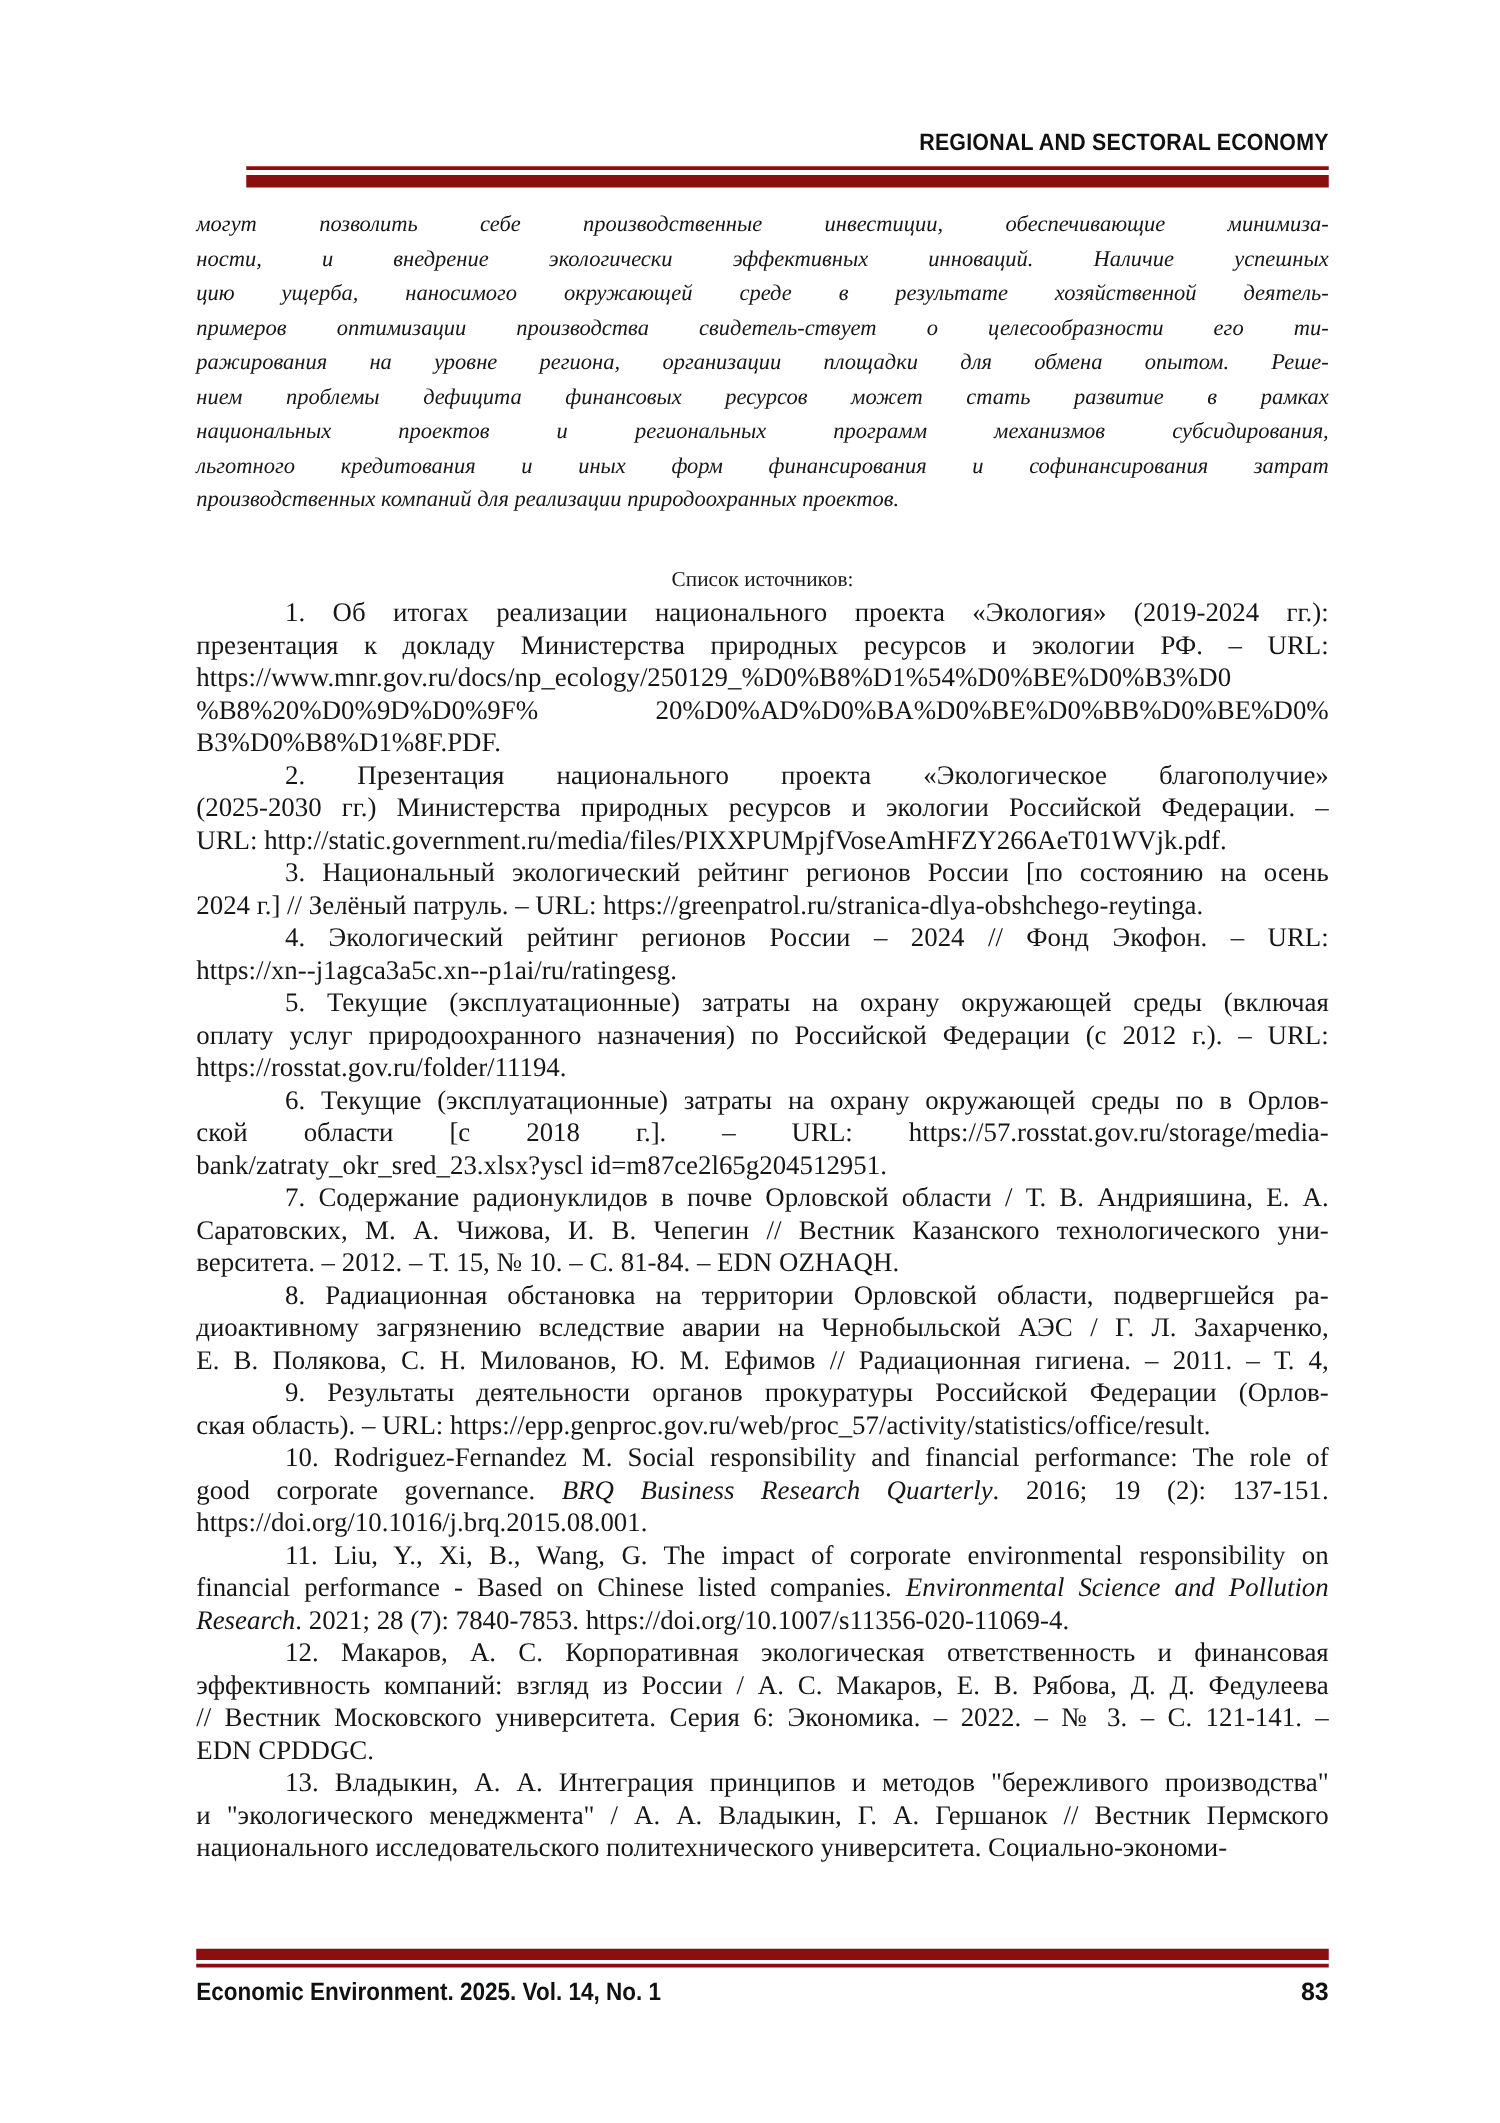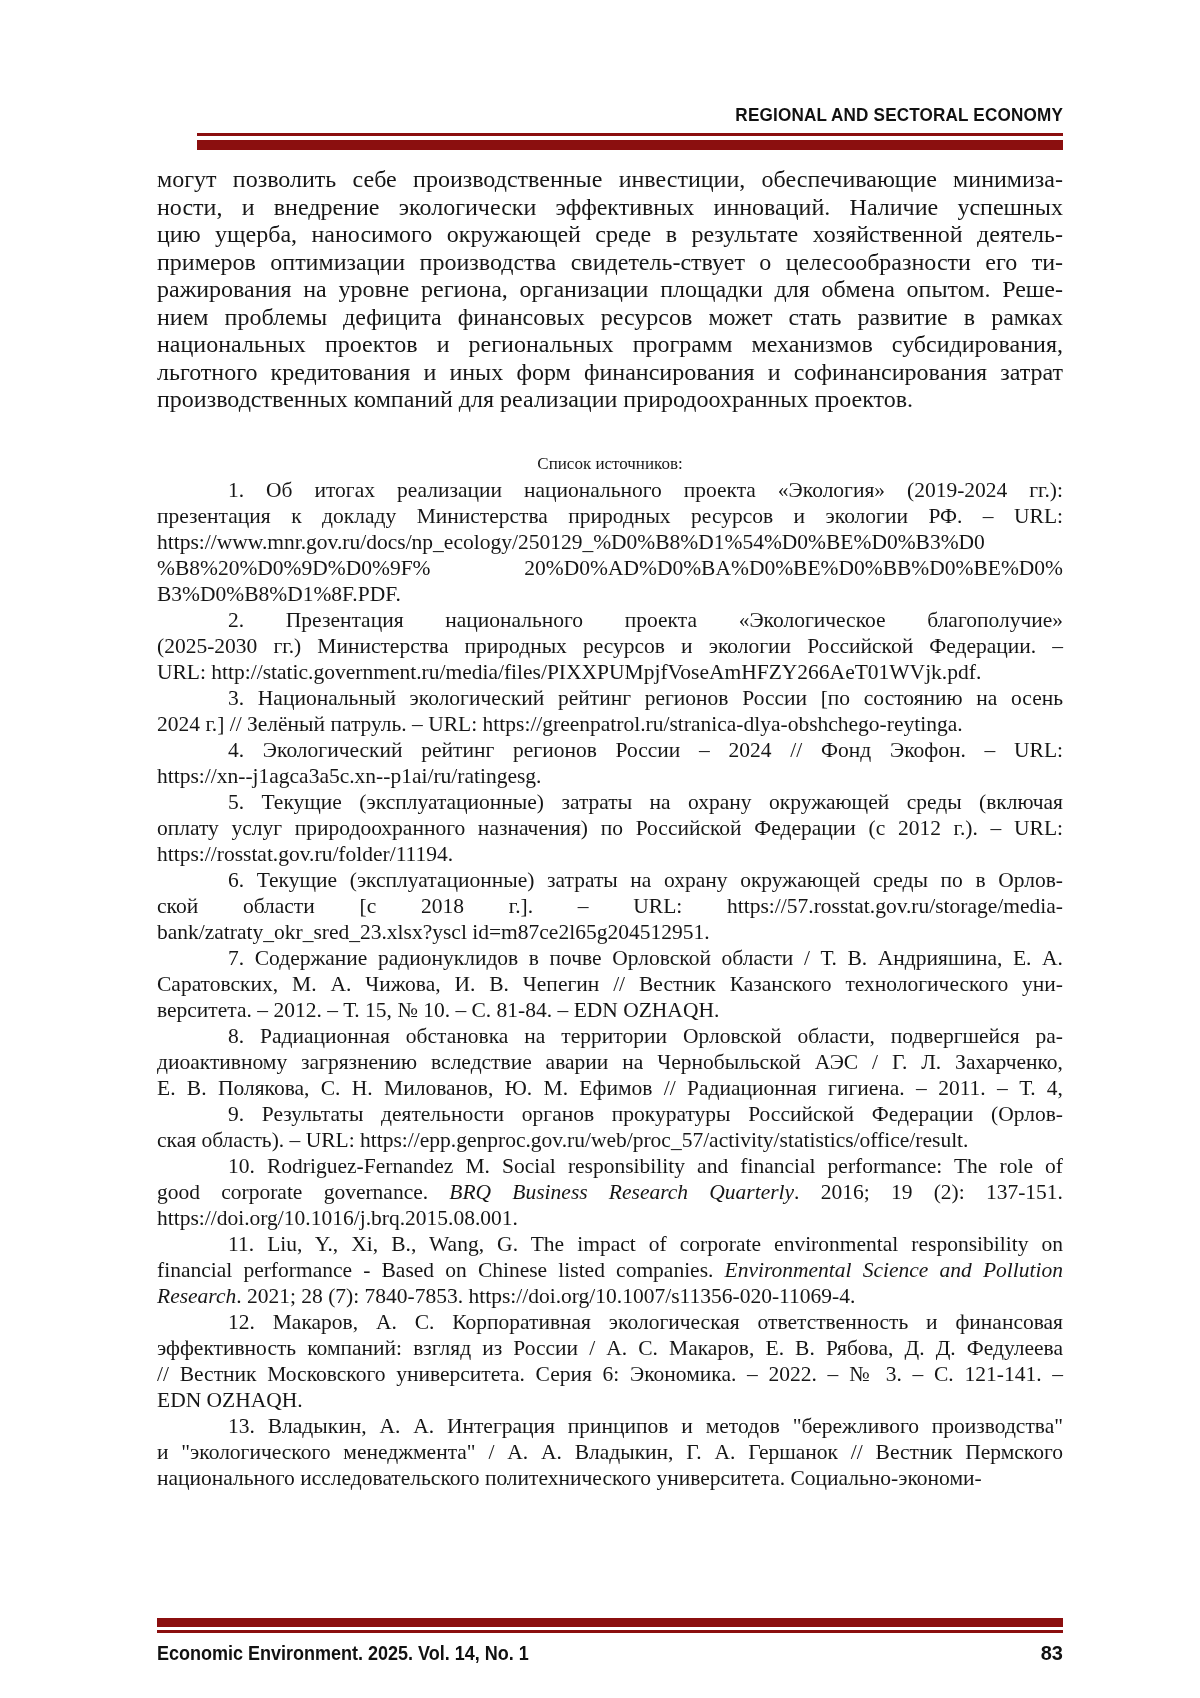--- a/index.html
+++ b/index.html
@@ -29,35 +29,35 @@
   .rules-top { margin-top:7px; }
   .rule { width:100%; }
   .rule-thin  { height:3px; }
   .rule-gap   { height:4px; background:transparent !important; }
   .rule-gap-sm{ height:3px; background:transparent !important; }
   .rule-thick { height:10px; }
   .rule-thick-b { height:9px; }
 
   
   .content { padding:16px 137px 0 157px; color:#161616; }
-  .para .line { font-size:24px; line-height:27.5px; }
+  .para .line { font-size:18px; line-height:27.5px;font-style:italic; }
   .refs .line { font-size:21.5px; line-height:26px; }
   .line { text-align:justify; text-align-last:justify; }
   .line.first { padding-left:71px; }
   .line.last  { text-align-last:left; }
   .refs-heading {
     font-size:17px;
     line-height:26px;
     text-align:center;
     margin-top:37px;
   }
   .it { font-style:italic; }
 
   
-  .footer { position:absolute; left:157px; right:137px; top:1618px; }
+  .footer { position:absolute; left:157px; right:137px; top:1559px; }
   .footer-row {
     display:flex;
     justify-content:space-between;
     align-items:baseline;
     margin-top:9px;
     font-family:"Liberation Sans", sans-serif;
     font-weight:700;
     color:#111;
   }
   .footer-journal {
@@ -147,21 +147,21 @@
         </div>
         <div class="ref">
           <div class="line first">11. Liu, Y., Xi, B., Wang, G. The impact of corporate environmental responsibility on</div>
           <div class="line"><span>financial performance - Based on Chinese listed companies. </span><span class="it">Environmental Science and Pollution</span></div>
           <div class="line last"><span class="it">Research</span><span>. 2021; 28 (7): 7840-7853. https://doi.org/10.1007/s11356-020-11069-4.</span></div>
         </div>
         <div class="ref">
           <div class="line first">12. Макаров, А. С. Корпоративная экологическая ответственность и финансовая</div>
           <div class="line">эффективность компаний: взгляд из России / А. С. Макаров, Е. В. Рябова, Д. Д. Федулеева</div>
           <div class="line">// Вестник Московского университета. Серия 6: Экономика. – 2022. – № 3. – С. 121-141. –</div>
-          <div class="line last">EDN OZHAQH.</div>
+          <div class="line last">EDN CPDDGC.</div>
         </div>
         <div class="ref">
           <div class="line first">13. Владыкин, А. А. Интеграция принципов и методов "бережливого производства"</div>
           <div class="line">и "экологического менеджмента" / А. А. Владыкин, Г. А. Гершанок // Вестник Пермского</div>
           <div class="line last">национального исследовательского политехнического университета. Социально-экономи-</div>
         </div>
       </div>
   </div>
 
   <div class="footer">

